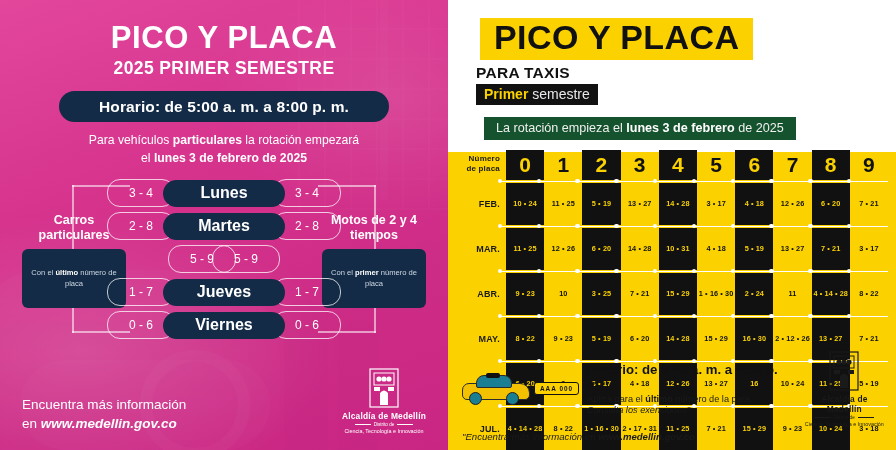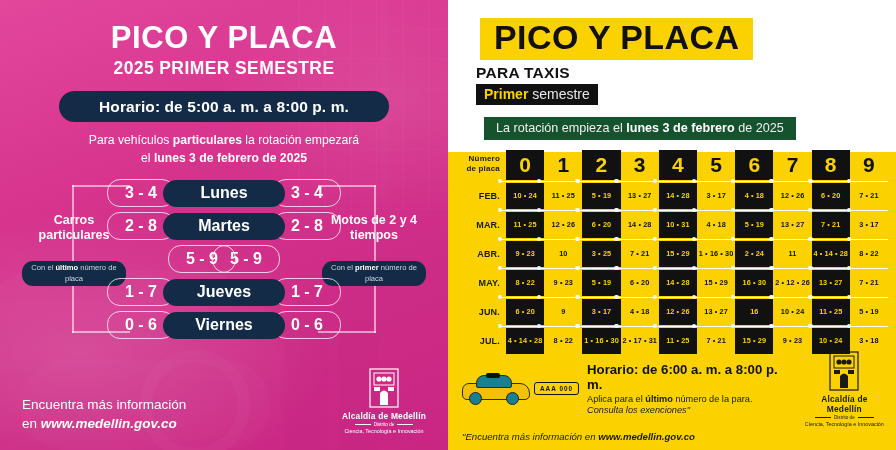--- a/index.html
+++ b/index.html
@@ -59,30 +59,30 @@
   .bracket::after{bottom:0;}
   .bracket span{position:absolute;top:0;height:100%;width:2px;background:rgba(255,255,255,.55);}
   .bracket.lft{left:56px;} .bracket.lft span{left:0;}
   .bracket.rgt{right:56px;} .bracket.rgt span{right:0;}
 
   .side-label{position:absolute;top:34px;width:104px;text-align:center;color:#fff;}
   .side-label.lft{left:6px;}
   .side-label.rgt{right:6px;}
   .side-label .sl-title{font-size:12.5px;font-weight:bold;line-height:1.2;}
   .side-label .sl-chip{
-    margin-top:18px;background:#132b46;border-radius:11px;padding:2px 6px;
+    margin-top:6px;background:#132b46;border-radius:6px;padding:19px 6px;
     font-size:7.6px;line-height:1.35;color:#cfd8e4;
   }
   .side-label .sl-chip b{color:#ffffff;font-weight:bold;}
 
   .dayrows{position:absolute;left:0;right:0;top:0;display:flex;flex-direction:column;gap:5px;align-items:center;}
   .dayrow{display:flex;align-items:center;justify-content:center;}
   .num-pill{
     width:66px;height:26px;border-radius:13px;border:1.4px solid rgba(255,255,255,.75);
-    color:#fff;font-size:16px;font-weight:bold;display:flex;align-items:center;justify-content:center;
+    color:#fff;font-size:12px;font-weight:normal;display:flex;align-items:center;justify-content:center;
   }
   .num-pill.left-n{margin-right:-12px;}
   .num-pill.right-n{margin-left:-12px;}
   .day-pill{
     position:relative;z-index:2;width:122px;height:27px;border-radius:14px;background:#132b46;
     color:#fff;font-size:16px;font-weight:bold;display:flex;align-items:center;justify-content:center;
   }
 
   .lfooter{position:absolute;left:0;right:0;bottom:16px;z-index:4;display:flex;align-items:flex-end;padding:0 22px;}
   .lfoot-text{color:#fff;font-size:13.5px;line-height:1.45;text-align:left;}
@@ -115,21 +115,21 @@
   .r-taxis .t2{background:#111;color:#e8e8e8;font-size:14px;padding:2px 8px 3px;margin-top:2px;display:inline-block;}
   .r-taxis .t2 b{color:#fbd200;font-weight:bold;}
   .r-rot{
     margin:9px 18px 0;background:#14532d;color:#f0f0f0;display:inline-block;
     padding:4px 12px 5px;font-size:12.6px;
   }
   .r-rot b{color:#fff;font-weight:bold;}
 
   
   .tbl{position:relative;z-index:4;margin:10px 0 0 0;padding:0 8px 0 4px;}
-  .trow{display:flex;align-items:stretch;height:26px;}
+  .trow{display:flex;align-items:stretch;height:42px;}
   .trow.head{height:30px;}
   .rowlabel{
     width:48px;flex:0 0 48px;display:flex;align-items:center;justify-content:flex-end;
     padding-right:6px;font-size:9px;font-weight:bold;color:#1a1a1a;letter-spacing:.2px;
   }
   .rowlabel.head{font-size:8px;line-height:1.25;text-align:right;display:block;padding-top:4px;}
   .cells{display:flex;flex:1 1 auto;}
   .cell{
     flex:1 1 0;display:flex;align-items:center;justify-content:center;
     font-size:7.3px;font-weight:bold;color:#111;letter-spacing:.1px;

